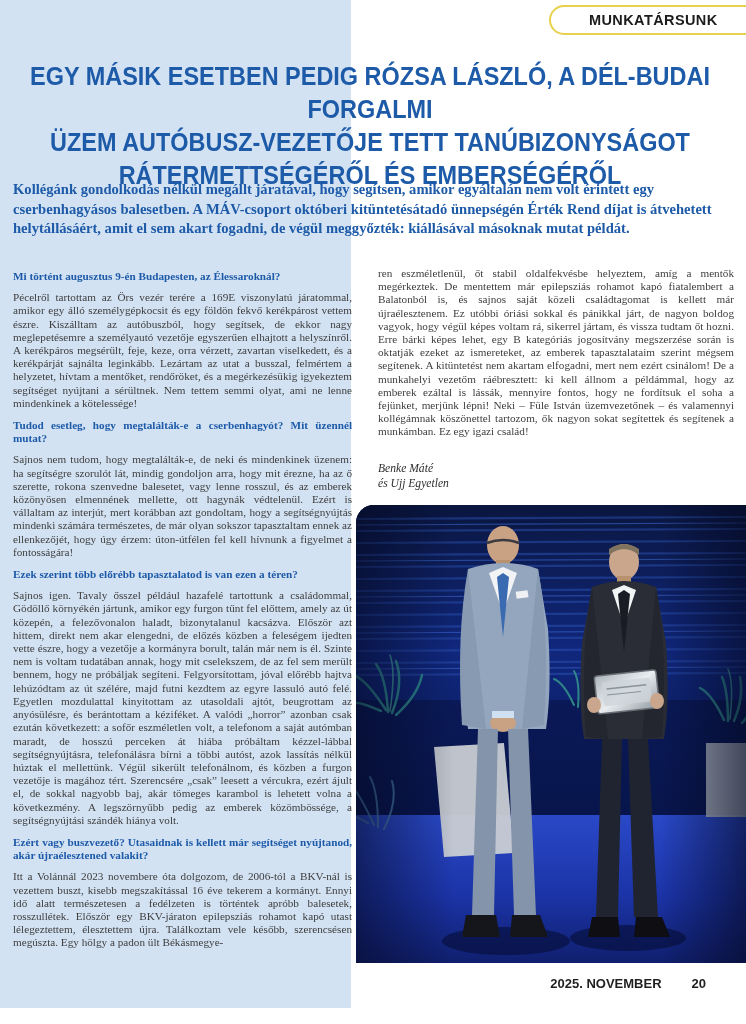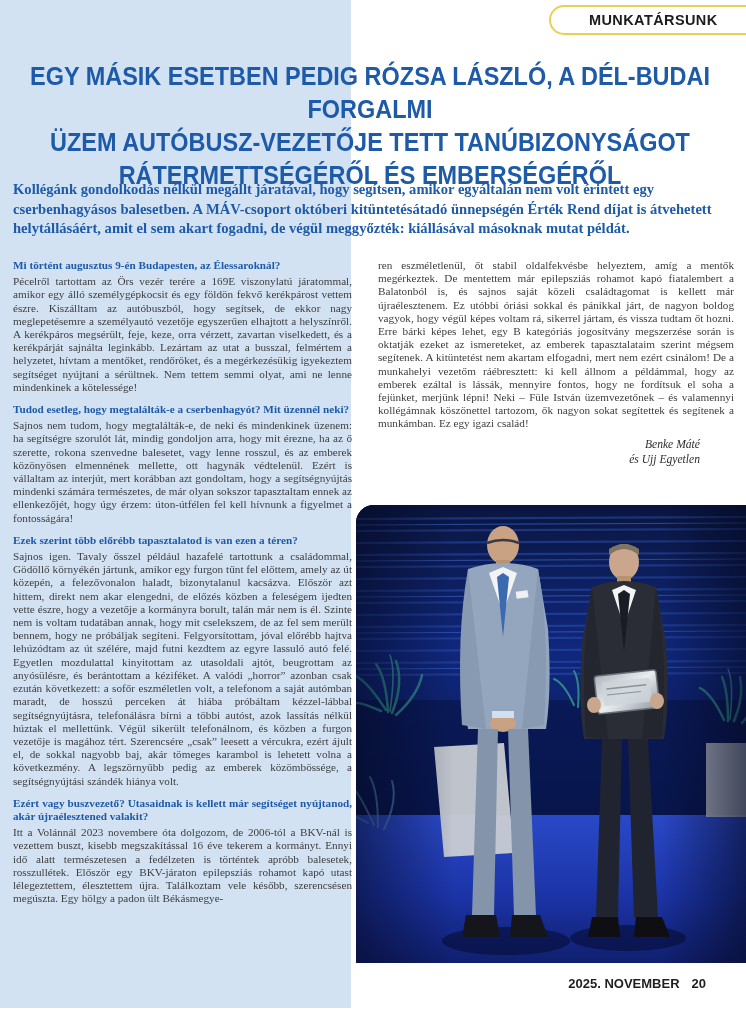--- a/index.html
+++ b/index.html
@@ -36,36 +36,36 @@
     color:#1d5aa8;font-weight:700;font-size:14.6px;line-height:19.5px;
     text-align:left;
   }
   
   .col{
     position:absolute;top:259px;font-size:11.2px;line-height:13.2px;
     color:#3d3d3d;text-align:justify;
   }
   .col-left{left:13px;width:339px;}
   .col-right{left:378px;width:356px;}
-  .col p{margin:0 0 2px 0;}
+  .col p{margin:8px 0 2px 0;}
   .col p.q{color:#1d5aa8;font-weight:700;margin:9px 0 3px 0;}
-  .col p.q:first-child{margin-top:0;}
+  .col p.q:first-child{margin-top:11px;}
   .byline{
-    margin-top:6px;text-align:right;padding-right:34px;
+    margin-top:22px;padding-right:34px;
     font-style:italic;font-size:11.6px;line-height:15px;color:#2e2e2e;
   }
   
   .photo{
     position:absolute;left:356px;top:505px;width:390px;height:458px;
     border-top-left-radius:18px;overflow:hidden;background:#0a1748;
   }
   .photo svg{display:block;}
   
   .footer{
-    position:absolute;top:976px;right:40px;display:flex;gap:12px;
+    position:absolute;top:976px;right:40px;display:flex;gap:30px;
     font-family:"Liberation Sans", sans-serif;font-weight:700;
     font-size:13px;color:#1f1f1f;align-items:flex-end;margin-left:43px;
   }
 </style>
 </head>
 <body>
 
 <div class="page">
 
   <div class="blue-panel"></div>
@@ -78,21 +78,21 @@
     <div>EGY MÁSIK ESETBEN PEDIG RÓZSA LÁSZLÓ, A DÉL-BUDAI FORGALMI</div>
     <div>ÜZEM AUTÓBUSZ-VEZETŐJE TETT TANÚBIZONYSÁGOT</div>
     <div>RÁTERMETTSÉGÉRŐL ÉS EMBERSÉGÉRŐL</div>
   </div>
 
   <div class="lead">Kollégánk gondolkodás nélkül megállt járatával, hogy segítsen, amikor egyáltalán nem volt érintett egy cserbenhagyásos balesetben. A MÁV-csoport októberi kitüntetésátadó ünnepségén Érték Rend díjat is átvehetett helytállásáért, amit el sem akart fogadni, de végül meggyőzték: kiállásával másoknak mutat példát.</div>
 
   <div class="col col-left">
     <p class="q">Mi történt augusztus 9-én Budapesten, az Élessaroknál?</p>
     <p class="a">Pécelről tartottam az Örs vezér terére a 169E viszonylatú járatommal, amikor egy álló személygépkocsit és egy földön fekvő kerékpárost vettem észre. Kiszálltam az autóbuszból, hogy segítsek, de ekkor nagy meglepetésemre a személyautó vezetője egyszerűen elhajtott a helyszínről. A kerékpáros megsérült, feje, keze, orra vérzett, zavartan viselkedett, és a kerékpárját sajnálta leginkább. Lezártam az utat a busszal, felmértem a helyzetet, hívtam a mentőket, rendőröket, és a megérkezésükig igyekeztem segítséget nyújtani a sérültnek. Nem tettem semmi olyat, ami ne lenne mindenkinek a kötelessége!</p>
-    <p class="q">Tudod esetleg, hogy megtalálták-e a cserbenhagyót? Mit üzennél neki?</p>
+    <p class="q">Tudod esetleg, hogy megtalálták-e a cserbenhagyót? Mit üzennél mutat?</p>
     <p class="a">Sajnos nem tudom, hogy megtalálták-e, de neki és mindenkinek üzenem: ha segítségre szorulót lát, mindig gondoljon arra, hogy mit érezne, ha az ő szerette, rokona szenvedne balesetet, vagy lenne rosszul, és az emberek közönyösen elmennének mellette, ott hagynák védtelenül. Ezért is vállaltam az interjút, mert korábban azt gondoltam, hogy a segítségnyújtás mindenki számára természetes, de már olyan sokszor tapasztaltam ennek az ellenkezőjét, hogy úgy érzem: úton-útfélen fel kell hívnunk a figyelmet a fontosságára!</p>
     <p class="q">Ezek szerint több előrébb tapasztalatod is van ezen a téren?</p>
     <p class="a">Sajnos igen. Tavaly ősszel például hazafelé tartottunk a családommal, Gödöllő környékén jártunk, amikor egy furgon tűnt fel előttem, amely az út közepén, a felezővonalon haladt, bizonytalanul kacsázva. Először azt hittem, direkt nem akar elengedni, de előzés közben a feleségem ijedten vette észre, hogy a vezetője a kormányra borult, talán már nem is él. Szinte nem is voltam tudatában annak, hogy mit cselekszem, de az fel sem merült bennem, hogy ne próbáljak segíteni. Felgyorsítottam, jóval előrébb hajtva lehúzódtam az út szélére, majd futni kezdtem az egyre lassuló autó felé. Egyetlen mozdulattal kinyitottam az utasoldali ajtót, beugrottam az anyósülésre, és berántottam a kéziféket. A valódi „horror” azonban csak ezután következett: a sofőr eszméletlen volt, a telefonom a saját autómban maradt, de hosszú perceken át hiába próbáltam kézzel-lábbal segítségnyújtásra, telefonálásra bírni a többi autóst, azok lassítás nélkül húztak el mellettünk. Végül sikerült telefonálnom, és közben a furgon vezetője is magához tért. Szerencsére „csak” leesett a vércukra, ezért ájult el, de sokkal nagyobb baj, akár tömeges karambol is lehetett volna a következmény. A legszörnyűbb pedig az emberek közömbössége, a segítségnyújtási szándék hiánya volt.</p>
     <p class="q">Ezért vagy buszvezető? Utasaidnak is kellett már segítséget nyújtanod, akár újraélesztened valakit?</p>
     <p class="a">Itt a Volánnál 2023 novembere óta dolgozom, de 2006-tól a BKV-nál is vezettem buszt, kisebb megszakítással 16 éve tekerem a kormányt. Ennyi idő alatt természetesen a fedélzeten is történtek apróbb balesetek, rosszullétek. Először egy BKV-járaton epilepsziás rohamot kapó utast lélegeztettem, élesztettem újra. Találkoztam vele később, szerencsésen megúszta. Egy hölgy a padon ült Békásmegye-</p>
   </div>
 
   <div class="col col-right">
     <p class="a">ren eszméletlenül, őt stabil oldalfekvésbe helyeztem, amíg a mentők megérkeztek. De mentettem már epilepsziás rohamot kapó fiatalembert a Balatonból is, és sajnos saját közeli családtagomat is kellett már újraélesztenem. Ez utóbbi óriási sokkal és pánikkal járt, de nagyon boldog vagyok, hogy végül képes voltam rá, sikerrel jártam, és vissza tudtam őt hozni. Erre bárki képes lehet, egy B kategóriás jogosítvány megszerzése során is oktatják ezeket az ismereteket, az emberek tapasztalataim szerint mégsem segítenek. A kitüntetést nem akartam elfogadni, mert nem ezért csinálom! De a munkahelyi vezetőm ráébresztett: ki kell állnom a példámmal, hogy az emberek ezáltal is lássák, mennyire fontos, hogy ne fordítsuk el soha a fejünket, merjünk lépni! Neki – Füle István üzemvezetőnek – és valamennyi kollégámnak köszönettel tartozom, ők nagyon sokat segítettek és segítenek a munkámban. Ez egy igazi család!</p>
     <div class="byline">

